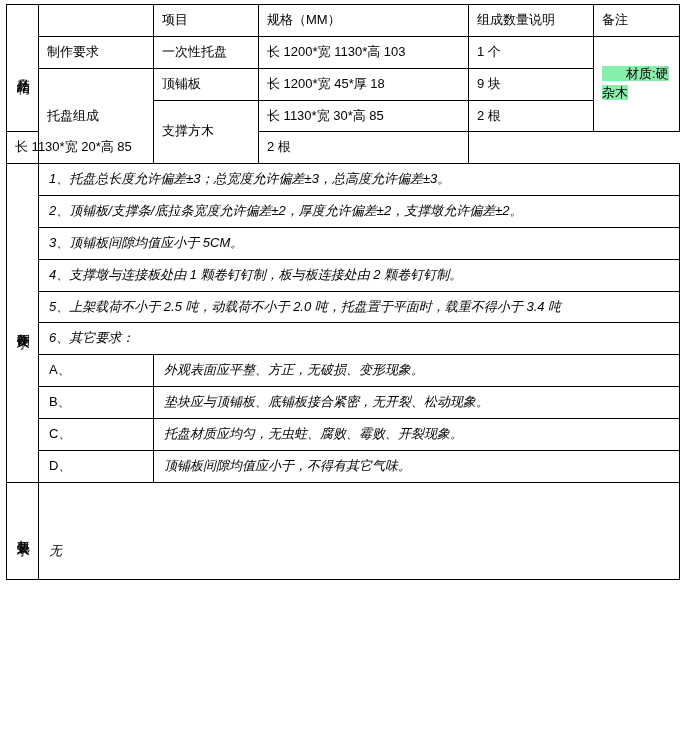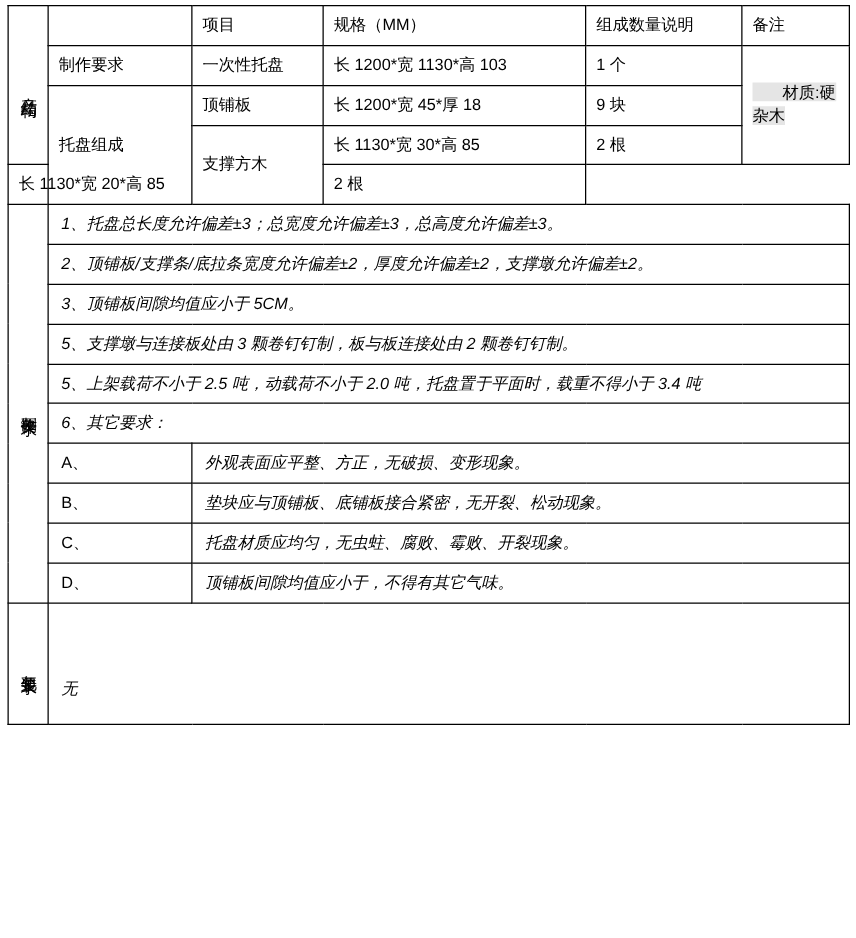--- a/index.html
+++ b/index.html
@@ -42,21 +42,21 @@
     line-height: 1.25;
     letter-spacing: 1px;
   }
   .vlabel {
     writing-mode: vertical-rl;
     text-orientation: upright;
     letter-spacing: 3px;
     display: inline-block;
   }
   .hl {
-    background: #e5e5e5;
+    background: #86efac;
     padding-left: 24px;
   }
   .cell-pad {
     padding-left: 10px !important;
     font-style: italic;
   }
   .reqrow td {
     padding: 9px 10px;
   }
   .sub-letter {
@@ -125,21 +125,21 @@
         </td>
         <td colspan="5" class="cell-pad">1、托盘总长度允许偏差±3；总宽度允许偏差±3，总高度允许偏差±3。</td>
       </tr>
       <tr class="reqrow">
         <td colspan="5" class="cell-pad">2、顶铺板/支撑条/底拉条宽度允许偏差±2，厚度允许偏差±2，支撑墩允许偏差±2。</td>
       </tr>
       <tr class="reqrow">
         <td colspan="5" class="cell-pad">3、顶铺板间隙均值应小于 5CM。</td>
       </tr>
       <tr class="reqrow">
-        <td colspan="5" class="cell-pad">5、支撑墩与连接板处由 3 颗卷钉钉制，板与板连接处由 2 颗卷钉钉制。</td>
+        <td colspan="5" class="cell-pad">4、支撑墩与连接板处由 1 颗卷钉钉制，板与板连接处由 2 颗卷钉钉制。</td>
       </tr>
       <tr class="reqrow">
         <td colspan="5" class="cell-pad">5、上架载荷不小于 2.5 吨，动载荷不小于 2.0 吨，托盘置于平面时，载重不得小于 3.4 吨</td>
       </tr>
       <tr class="reqrow">
         <td colspan="5" class="cell-pad">6、其它要求：</td>
       </tr>
 
       <tr class="reqrow">
         <td class="sub-letter">A、</td>

